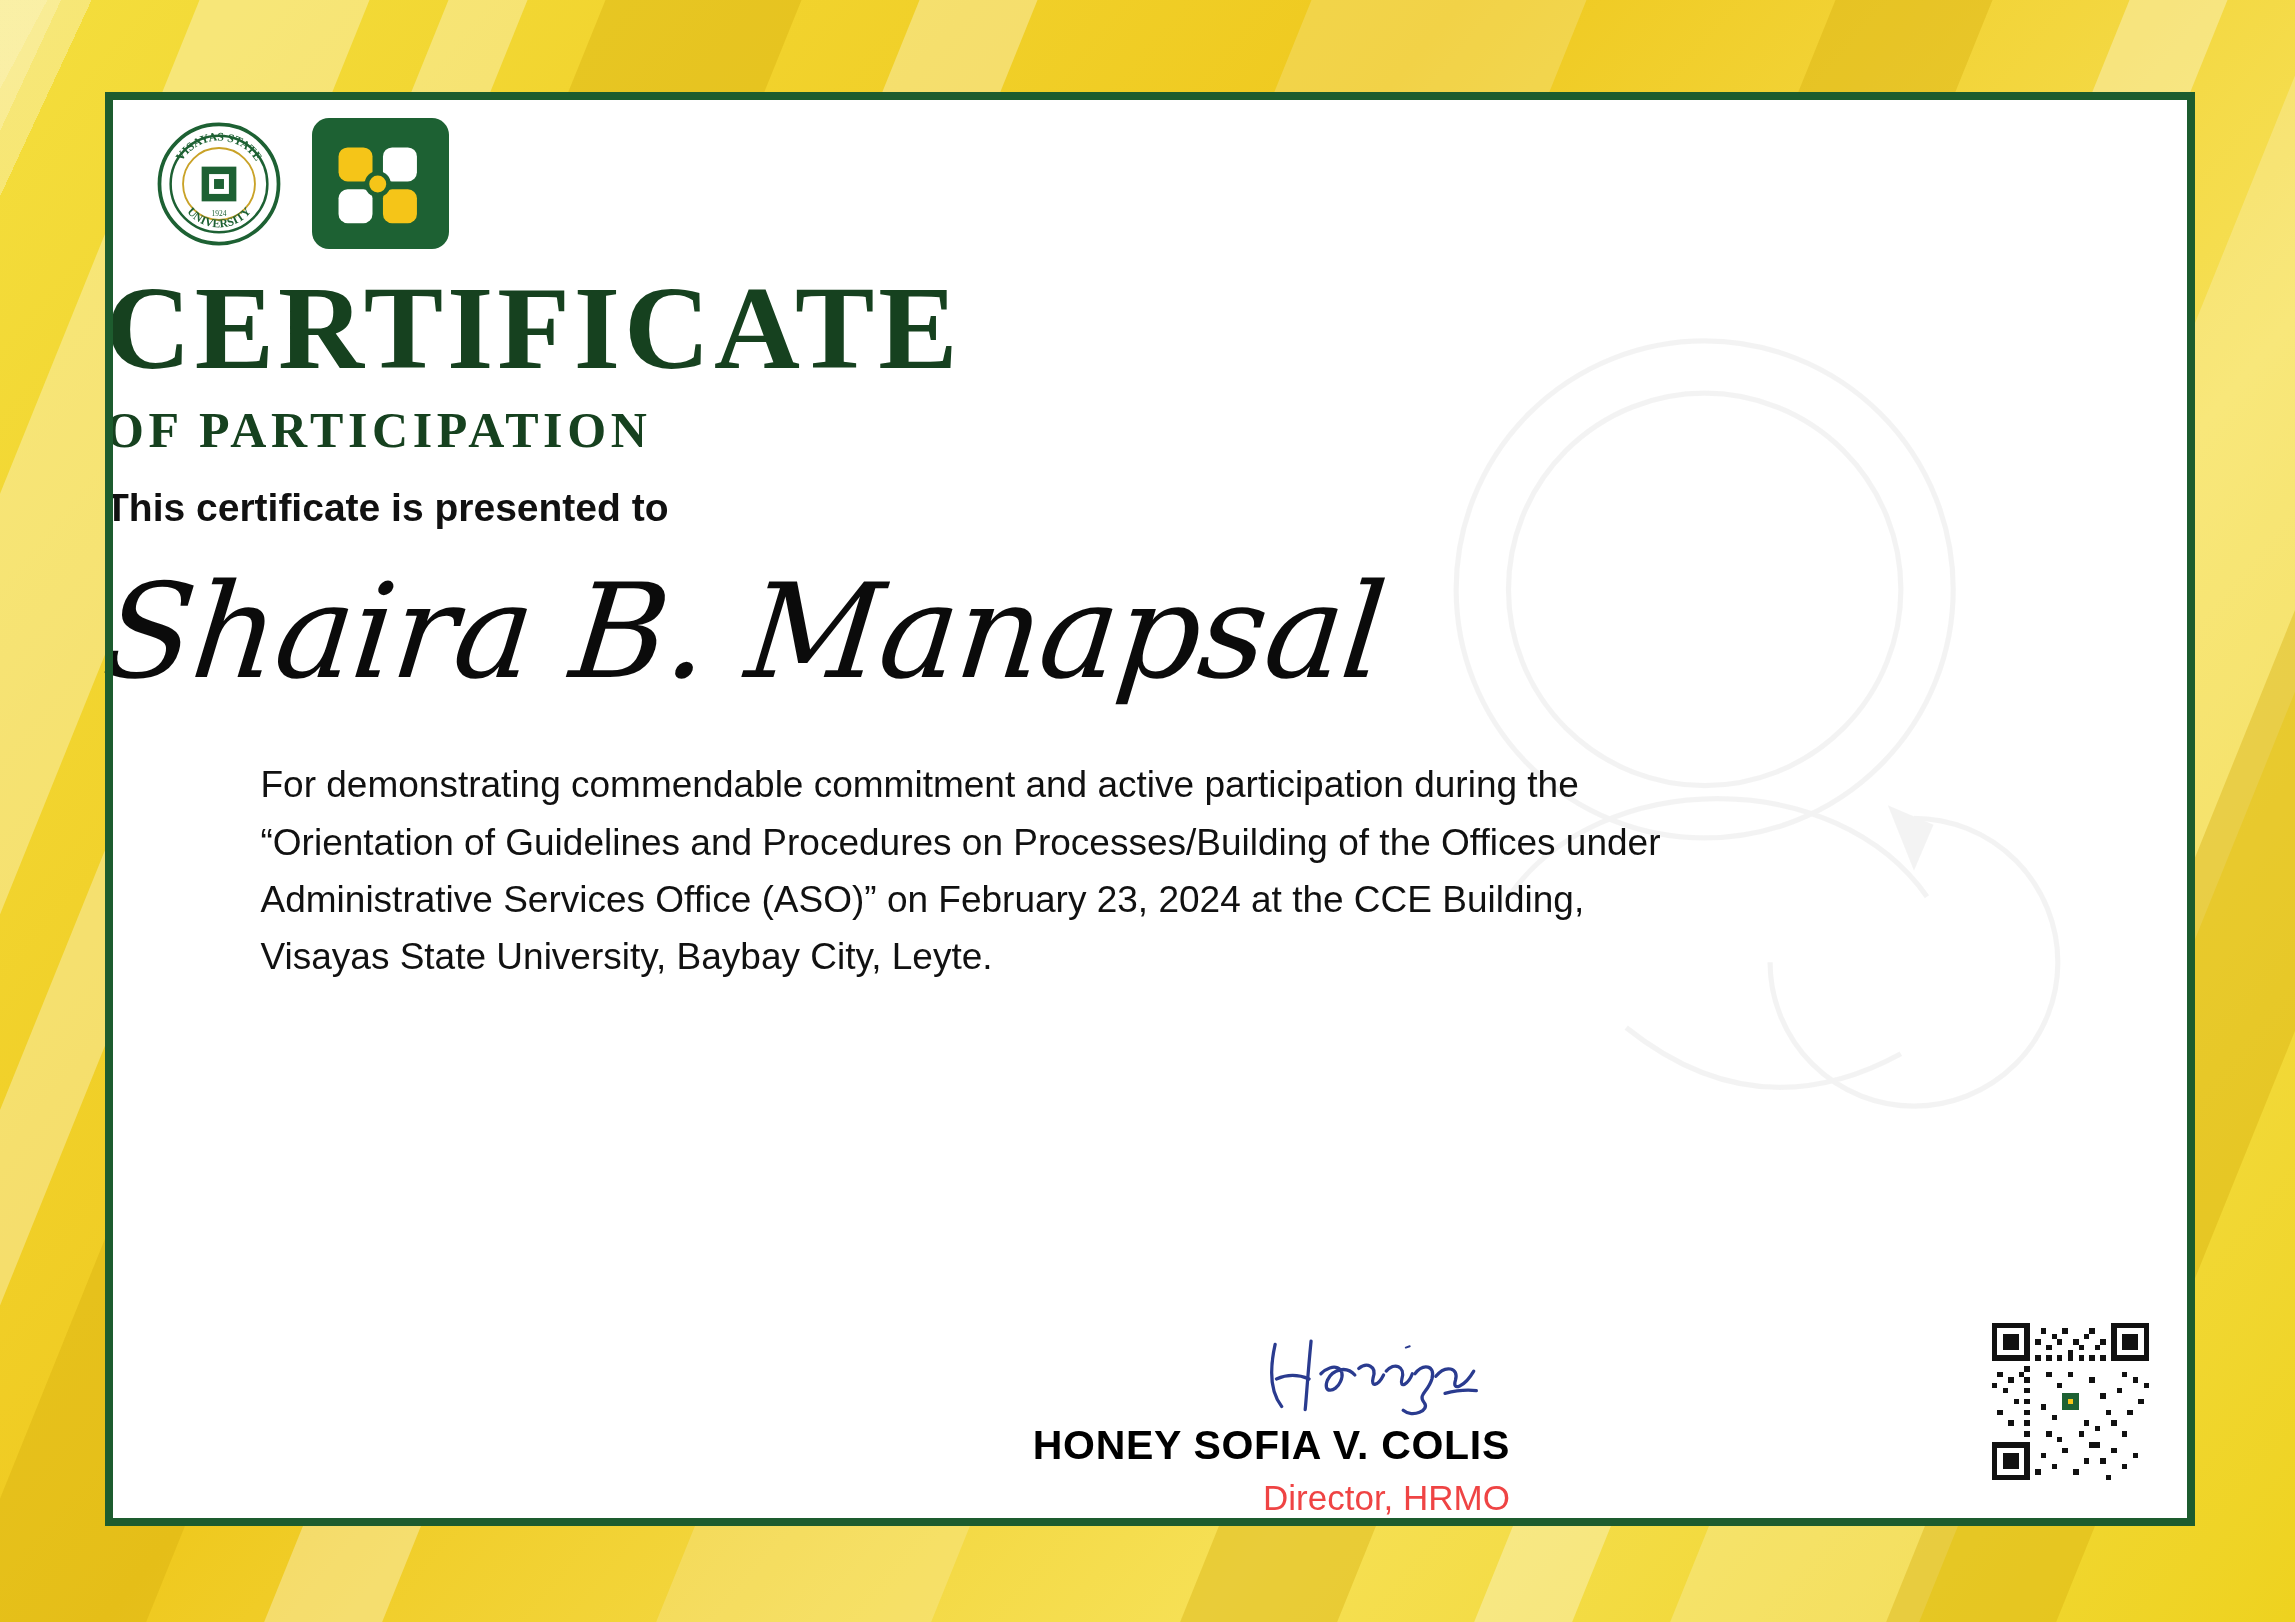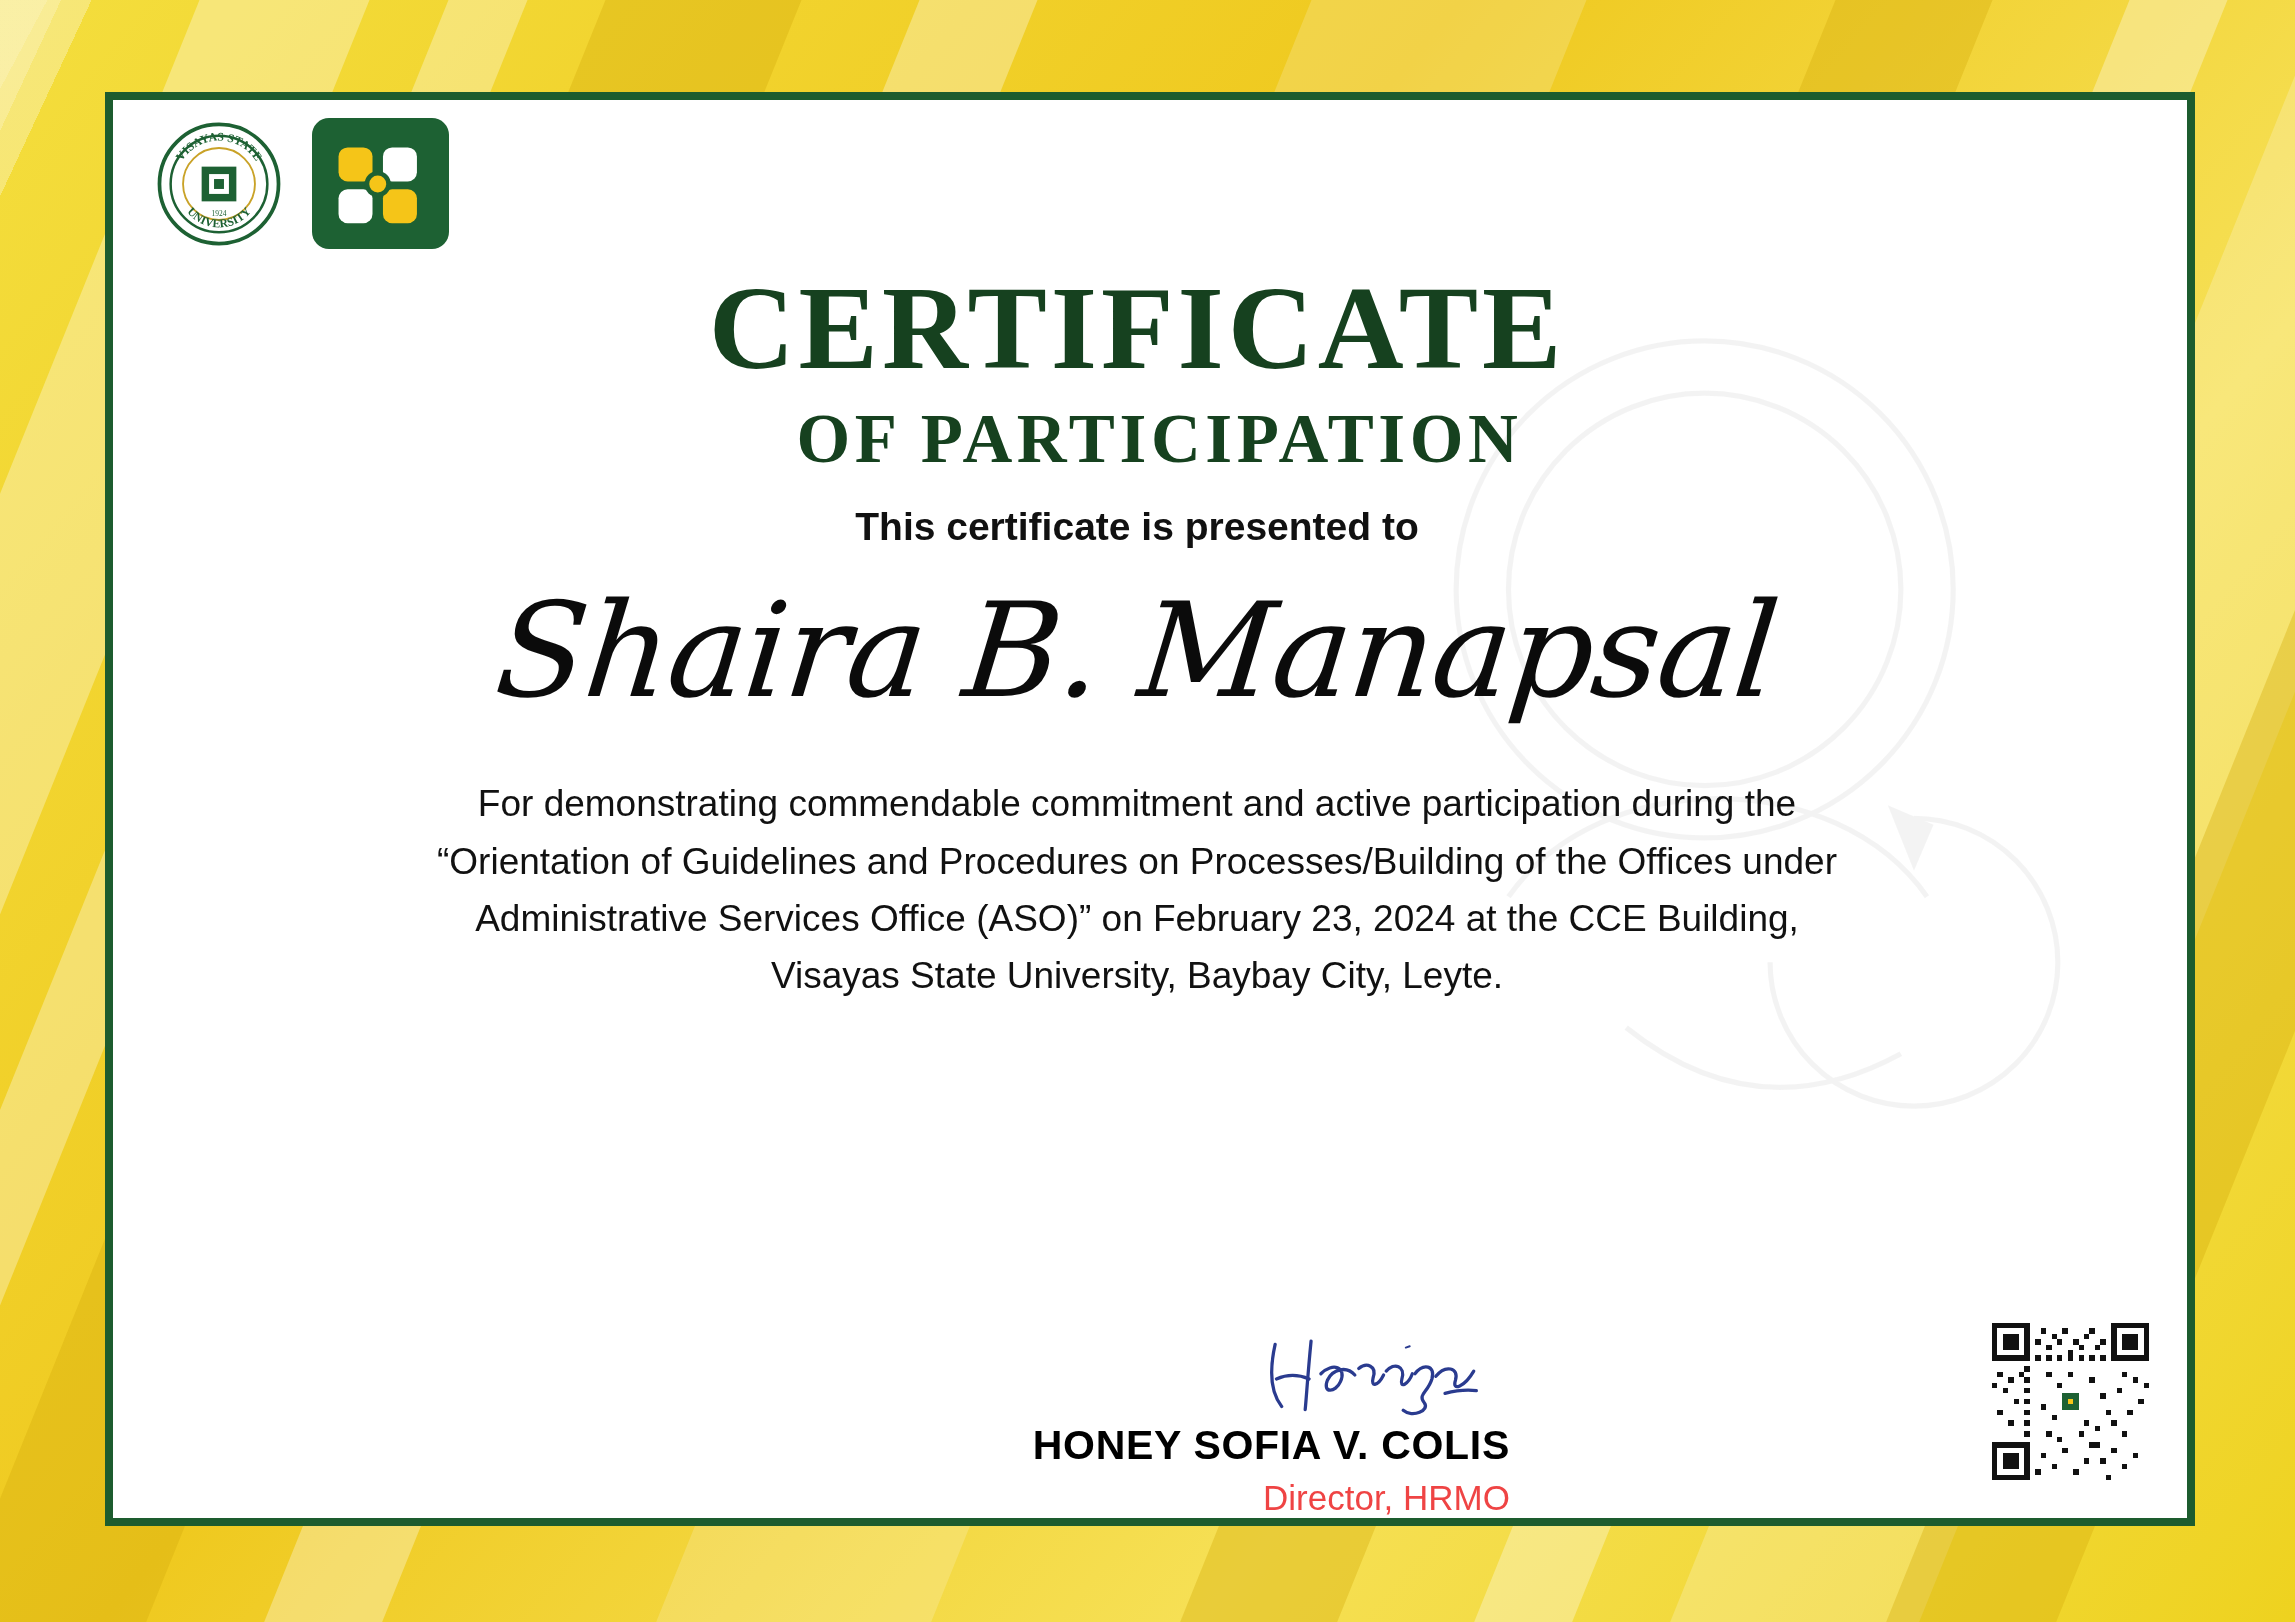--- a/index.html
+++ b/index.html
@@ -91,40 +91,39 @@
     justify-content: center;
   }
 
   
   .content {
     position: absolute;
     left: 0;
     top: 0;
     width: 2064px;
     height: 1434px;
-    text-align: center;
+    text-align: left;
   }
   .title {
     margin-top: 177px;
     font-family: "Liberation Serif", serif;
     font-weight: bold;
     font-size: 119px;
     letter-spacing: 3.9px;
     color: #16411f;
     line-height: 1;
   }
   .subtitle {
     margin-top: 17px;
     font-family: "Liberation Serif", serif;
     font-weight: bold;
-    font-size: 69px;
+    font-size: 50px;
     letter-spacing: 4.6px;
     color: #16411f;
     line-height: 1;
-    padding-left: 45px;
   }
   .presented {
     margin-top: 31px;
     font-family: "Liberation Sans", sans-serif;
     font-weight: bold;
     font-size: 39px;
     color: #111111;
   }
   .recipient {
     margin-top: 19.6px;

